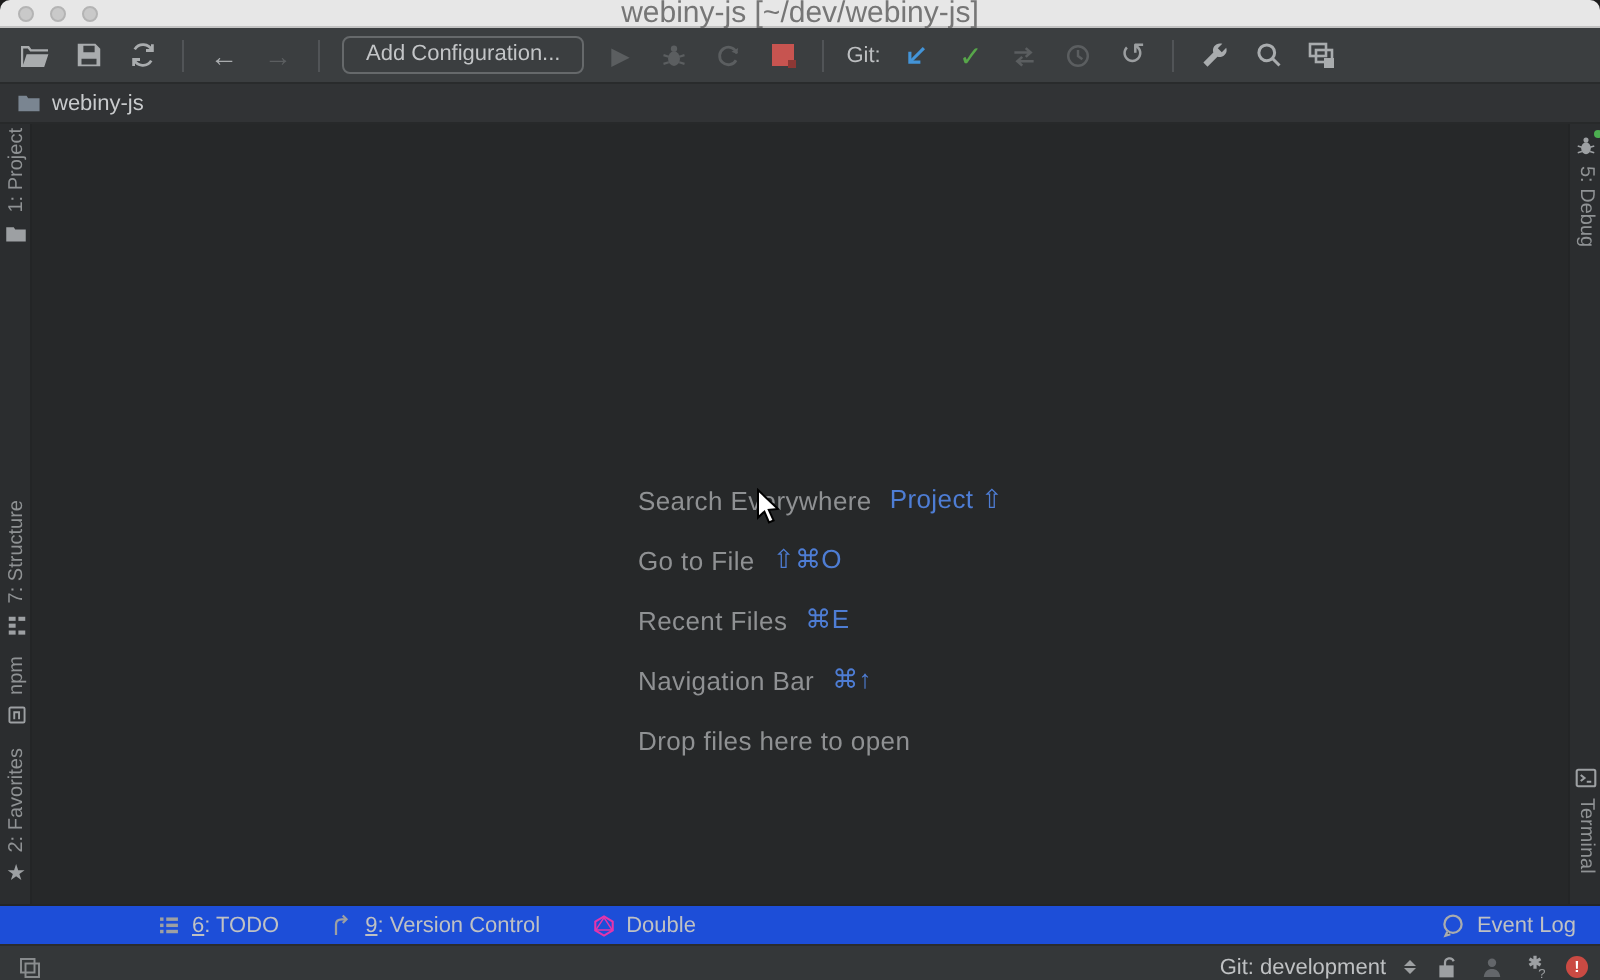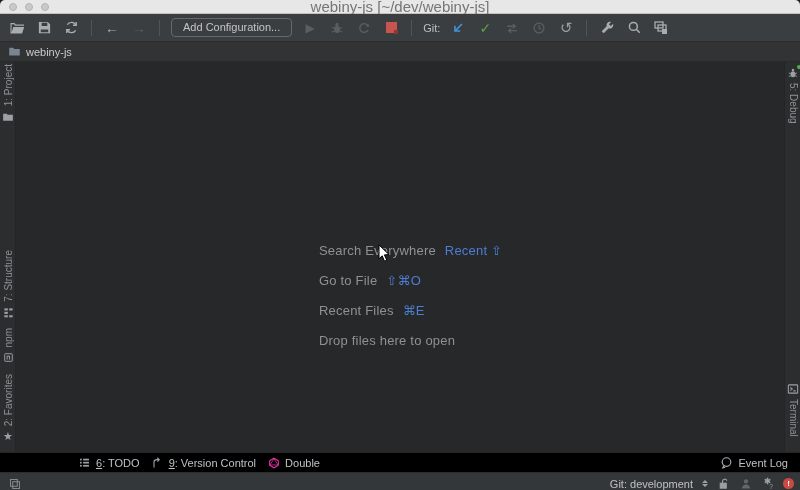--- a/index.html
+++ b/index.html
@@ -59,22 +59,22 @@
     border-radius:50%; background:#4caf50; }
 
   
   .shortcuts { position:absolute; left:303px; top:173px; }
   .sc-row { height:30px; display:flex; align-items:center; }
   .sc-action { font-size:13px; color:#8f9193; letter-spacing:.2px; }
   .sc-keys { font-size:13px; color:#4e7dd4; margin-left:9px; letter-spacing:.2px; }
 
   
   .bottombar { position:absolute; left:0; right:0; bottom:18px; height:20px;
-    background:#000000; border-top:1px solid #232526; display:flex;
-    align-items:center; padding:0 12px 0 78px; gap:11px; }
+    background:#1d4ed8; border-top:1px solid #232526; display:flex;
+    align-items:center; padding:0 12px 0 78px; gap:25px; }
   .bb-item { display:flex; align-items:center; gap:5px; }
   .bb-text { font-size:11px; color:#bfc1c3; }
   .bb-text .mn { text-decoration:underline; }
   .bb-right { margin-left:auto; display:flex; align-items:center; gap:5px; }
 
   
   .statusbar { position:absolute; left:0; right:0; bottom:0; height:18px;
     background:#343739; border-top:1px solid #2a2c2d; display:flex;
     align-items:flex-end; padding:0 6px 0 8px; }
   .sb-right { margin-left:auto; display:flex; align-items:center; gap:9px; }
@@ -241,29 +241,33 @@
       <div class="sgroup" style="top:312px;">
         <span class="vtext">2: Favorites</span>
         <span class="sic" style="color:#9da0a3;font-size:11px;">★</span>
       </div>
     </div>
 
     <div class="editor">
       <div class="shortcuts">
         <div class="sc-row">
           <span class="sc-action">Search Everywhere</span>
-          <span class="sc-keys">Recent ⇧</span>
+          <span class="sc-keys">Project ⇧</span>
         </div>
         <div class="sc-row">
           <span class="sc-action">Go to File</span>
           <span class="sc-keys">⇧⌘O</span>
         </div>
         <div class="sc-row">
           <span class="sc-action">Recent Files</span>
           <span class="sc-keys">⌘E</span>
+        </div>
+        <div class="sc-row">
+          <span class="sc-action">Navigation Bar</span>
+          <span class="sc-keys">⌘↑</span>
         </div>
         <div class="sc-row">
           <span class="sc-action">Drop files here to open</span>
           <span class="sc-keys"></span>
         </div>
       </div>
     </div>
 
     <div class="stripe right">
       <div class="sgroup" style="top:4px;">

